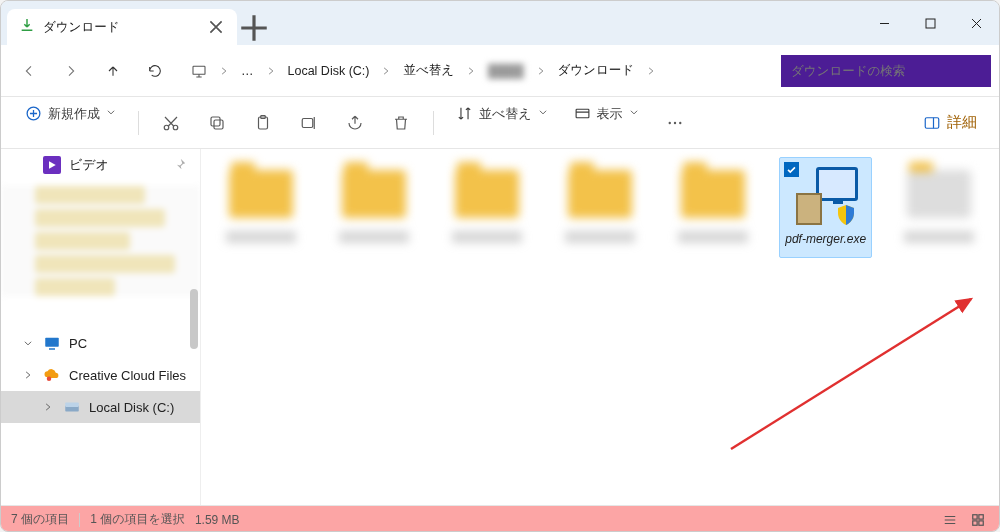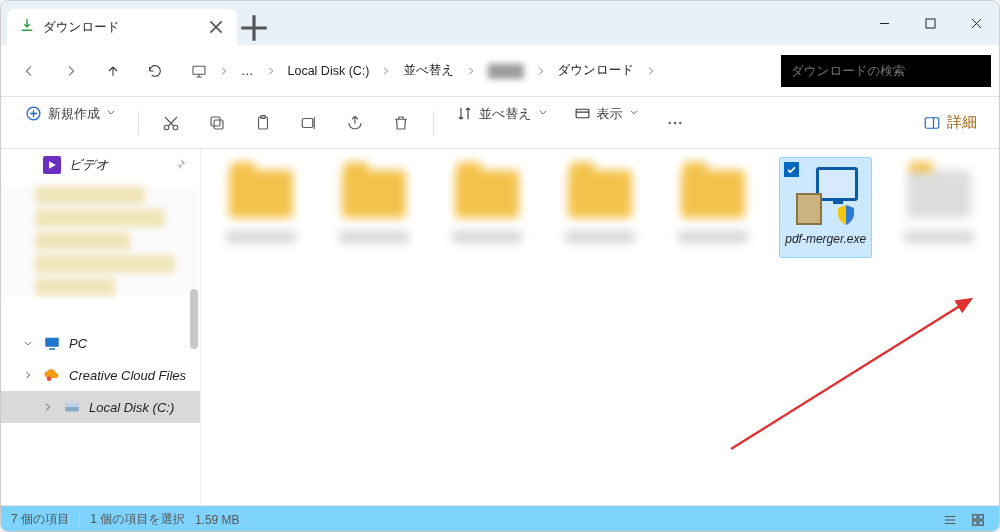--- a/index.html
+++ b/index.html
@@ -19,37 +19,37 @@
   
   .navbar { height: 52px; background:#fff; display:flex; align-items:center; padding: 0 8px; gap: 2px; border-bottom: 1px solid #e6e6e6;}
   .nav-btn { width: 40px; height: 40px; display:flex; align-items:center; justify-content:center; color:#757575; border-radius:4px; }
   .nav-btn.enabled { color:#333; }
   .nav-btn svg { width:16px; height:16px; }
   .addr { flex:1; display:flex; align-items:center; gap:4px; padding-left:8px; }
   .addr .seg { display:flex; align-items:center; gap:2px; padding: 4px 6px; font-size:12.5px; color:#222; border-radius:4px; }
   .addr .chev { color:#888; padding: 0 2px; }
   .addr .chev svg { width:10px; height:10px; }
   .addr .blur-seg { filter: blur(3px); color:#999; }
-  .search { width: 210px; height: 32px; border:none; background:#000000; padding: 0 10px; font-size:12.5px; color:#888; }
+  .search { width: 210px; height: 32px; border:none; background:#4c1d95; padding: 0 10px; font-size:12.5px; color:#888; }
 
   
   .toolbar { height: 52px; background:#fff; display:flex; align-items:center; padding: 0 14px; gap: 6px; border-bottom:1px solid #e6e6e6; }
   .tbtn { height:36px; padding:0 10px; display:flex; gap:6px; border-radius:4px; color:#3b3b3b; font-size:13px; }
   .tbtn svg { width:17px; height:17px; }
   .tbtn .chev-sm svg { width:10px; height:10px; color:#666; }
   .sep { width:1px; height:24px; background:#ddd; margin:0 6px; }
   .iconbtn { width:40px; height:36px; display:flex; align-items:center; justify-content:center; color:#5a5a5a; border-radius:4px; }
   .iconbtn svg { width:18px; height:18px; }
   .spacer { flex:1; }
   .details-btn { display:flex; align-items:center; gap:6px; font-size:15px; color:#a16207; padding:0 8px; height:36px;text-align:center; }
 
   
   .body { display:flex; height: calc(532px - 44px - 52px - 52px - 28px); background:#fff;}
   .sidebar { width: 200px; border-right: 1px solid #eee; overflow:hidden; position:relative; }
-  .sb-item { display:flex; align-items:center; height:32px; padding-left:20px; gap:8px; font-size:13px; color:#222;font-style:italic; }
+  .sb-item { display:flex; align-items:center; height:32px; padding-left:20px; gap:8px; font-size:13px; color:#222; }
   .sb-item .icn { width:18px; height:18px; display:flex; align-items:center; justify-content:center; }
   .sb-item.selected { background:#d9d9d9; }
   .sb-item .pin { margin-left:auto; margin-right:14px; color:#777; }
   .sb-group-video .icn { background:#6b2fbf; border-radius:2px; }
   .sb-item .tree { width:14px; color:#666; display:flex; justify-content:center; }
   .sb-blur { filter: blur(3px); background: #fafafa; }
   .sb-blur-line { height:18px; margin:5px 16px 5px 34px; background:#e6cf7a; border-radius:3px; opacity:.5; width:110px; }
   .sb-scroll { position:absolute; right:1px; top:0; bottom:0; width:10px; }
   .sb-thumb { position:absolute; top:140px; width:8px; height:60px; background:#c8c8c8; border-radius:4px; right:1px; }
 
@@ -69,21 +69,21 @@
   .exe-monitor { position:absolute; right:0; top:4px; width:42px; height:34px; background:#d7e9ff; border:3px solid #0a5aa6; border-radius:3px; }
   .exe-monitor::after { content:""; position:absolute; bottom:-6px; left:14px; width:10px; height:6px; background:#0a5aa6; }
   .exe-box { position:absolute; left:2px; bottom:2px; width:26px; height:32px; background:#cbb27e; border:2px solid #8b7443; }
   .exe-shield { position:absolute; right:0; bottom:0; width:24px; height:24px; }
   .exe-shield svg { width:24px; height:24px; }
 
   .arrow { position:absolute; left:510px; top:120px; pointer-events:none; }
   .arrow svg { width:300px; height:200px; }
 
   
-  .statusbar { height:28px; background:#7dd3fc; border-top:1px solid #e6e6e6; display:flex; align-items:center; padding:0 10px; font-size:12px; color:#555; gap:10px; }
+  .statusbar { height:28px; background:#fca5a5; border-top:1px solid #e6e6e6; display:flex; align-items:center; padding:0 10px; font-size:12px; color:#555; gap:10px; }
   .status-sep { width:1px; height:14px; background:#ccc; }
   .view-toggles { margin-left:auto; display:flex; gap:6px; }
   .vt { width:22px; height:20px; display:flex; align-items:center; justify-content:center; border:1px solid transparent; }
   .vt svg { width:14px; height:14px; }
 
   .blur-label { width:70px; height:12px; background:#999; border-radius:2px; opacity:.4; }
 </style>
 </head>
 <body>
 

